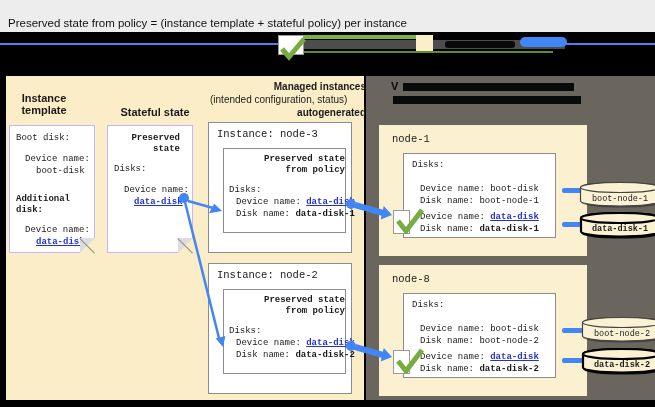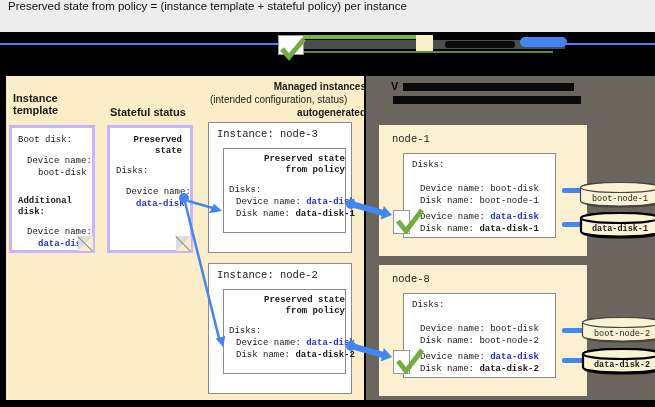--- a/index.html
+++ b/index.html
@@ -2,37 +2,37 @@
 <html><head>
 <meta charset="utf-8">
 <style>
   html,body{margin:0;padding:0;background:#000;}
   #stage{position:relative;width:655px;height:407px;overflow:hidden;background:#000;
          font-family:"Liberation Sans",sans-serif;}
   .abs{position:absolute;}
 
   
   #title-strip{left:0;top:0;width:655px;height:32px;background:#EDEDED;}
-  #main-title{left:8px;top:0;font-size:11.5px;color:#111;letter-spacing:0;text-align:right;}
+  #main-title{left:8px;top:17px;font-size:11.5px;color:#111;letter-spacing:0;text-align:right;}
 
   
   .banner-el{position:absolute;}
 
   
   #panel-left{left:6px;top:76px;width:358px;height:324px;background:#FAEDC7;}
   #panel-dark{left:366px;top:76px;width:289px;height:324px;background:#6A655D;}
 
-  .sec-label{font-size:11px;font-weight:bold;color:#1a1a1a;line-height:12px;}
+  .sec-label{font-size:11px;font-weight:bold;color:#1a1a1a;line-height:12px;text-align:center;}
   .mono{font-family:"Liberation Mono","DejaVu Sans Mono",monospace;font-size:9px;
         color:#1a1a1a;line-height:11px;white-space:nowrap;}
-  .blue{color:#2433CF;font-weight:bold;}
+  .blue{color:#2433CF;font-weight:bold;text-decoration:underline;}
   .bold{font-weight:bold;text-align:right;}
 
   
-  .doc{position:absolute;width:86px;height:128px;background:#fff;border:3px solid #c4b5fd;
+  .doc{position:absolute;width:86px;height:128px;background:#fff;border:1px solid #c4b5fd;
        padding:5px 0 0 6px;box-sizing:border-box;}
   .fold{position:absolute;right:-1px;bottom:-1px;width:15px;height:15px;background:#FAEDC7;}
   .fold:before{content:"";position:absolute;left:0;top:0;width:0;height:0;
        border-top:15px solid #DDDDDD;border-right:15px solid transparent;}
   .fold:after{content:"";position:absolute;left:0;top:0;width:21px;height:1px;background:#8C8C8C;
        transform:rotate(45deg);transform-origin:0 0;}
 
   
   .inst-box{position:absolute;width:144px;height:131px;background:#fff;border:1px solid #8C8C8C;
             box-sizing:border-box;}
@@ -92,21 +92,21 @@
   <div class="doc" style="left:9px;top:125px;">
     <div class="mono" style="margin-top:2px;">Boot disk:</div>
     <div class="mono" style="margin-top:10px;margin-left:9px;">Device name:</div>
     <div class="mono" style="margin-top:1px;margin-left:20px;">boot-disk</div>
     <div class="mono" style="margin-top:17px;width:70px;white-space:normal;font-weight:bold;">Additional disk:</div>
     <div class="mono" style="margin-top:9px;margin-left:9px;">Device name:</div>
     <div class="mono blue" style="margin-top:1px;margin-left:20px;">data-disk</div>
     <div class="fold"></div>
   </div>
 
-  <div class="abs sec-label" style="left:110px;top:106px;width:90px;">Stateful status</div>
+  <div class="abs sec-label" style="left:110px;top:106px;width:90px;">Stateful state</div>
   <div class="doc" style="left:107px;top:125px;">
     <div class="mono bold" style="margin-top:2px;width:66px;white-space:normal;">Preserved state</div>
     <div class="mono" style="margin-top:9px;">Disks:</div>
     <div class="mono" style="margin-top:10px;margin-left:10px;">Device name:</div>
     <div class="mono blue" style="margin-top:1px;margin-left:20px;">data-disk</div>
     <div class="fold"></div>
   </div>
 
   <div class="abs" style="left:210px;top:80px;width:156px;font-size:10px;line-height:13px;color:#1a1a1a;">
     <div class="bold">Managed instances</div>

